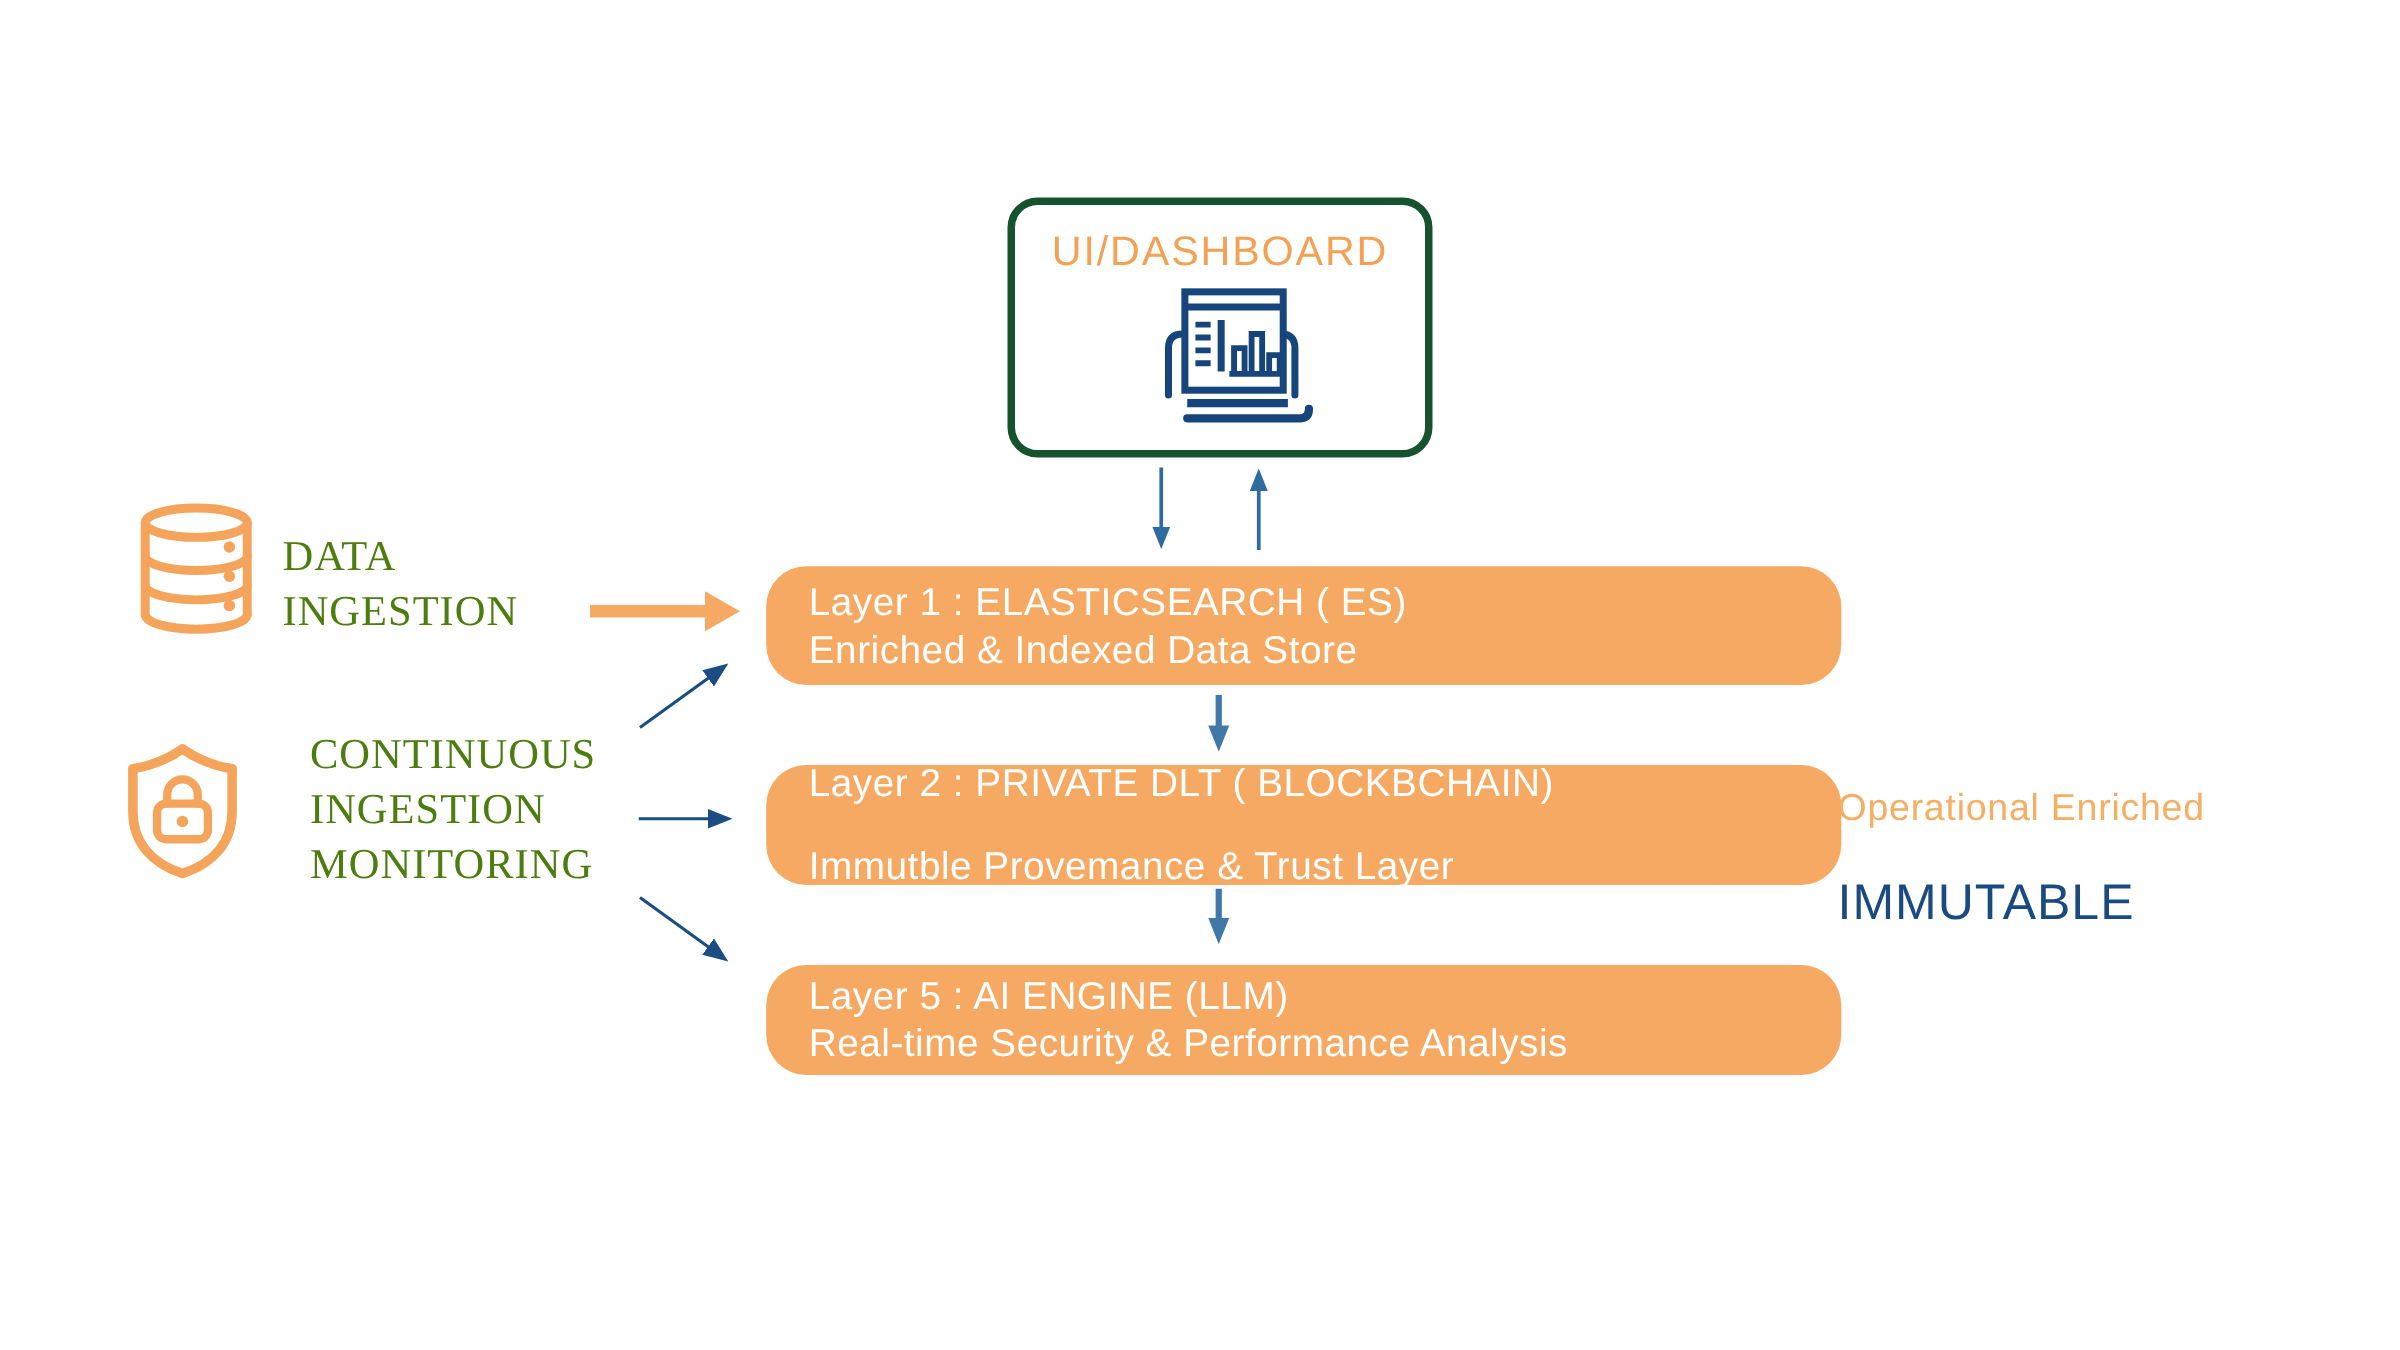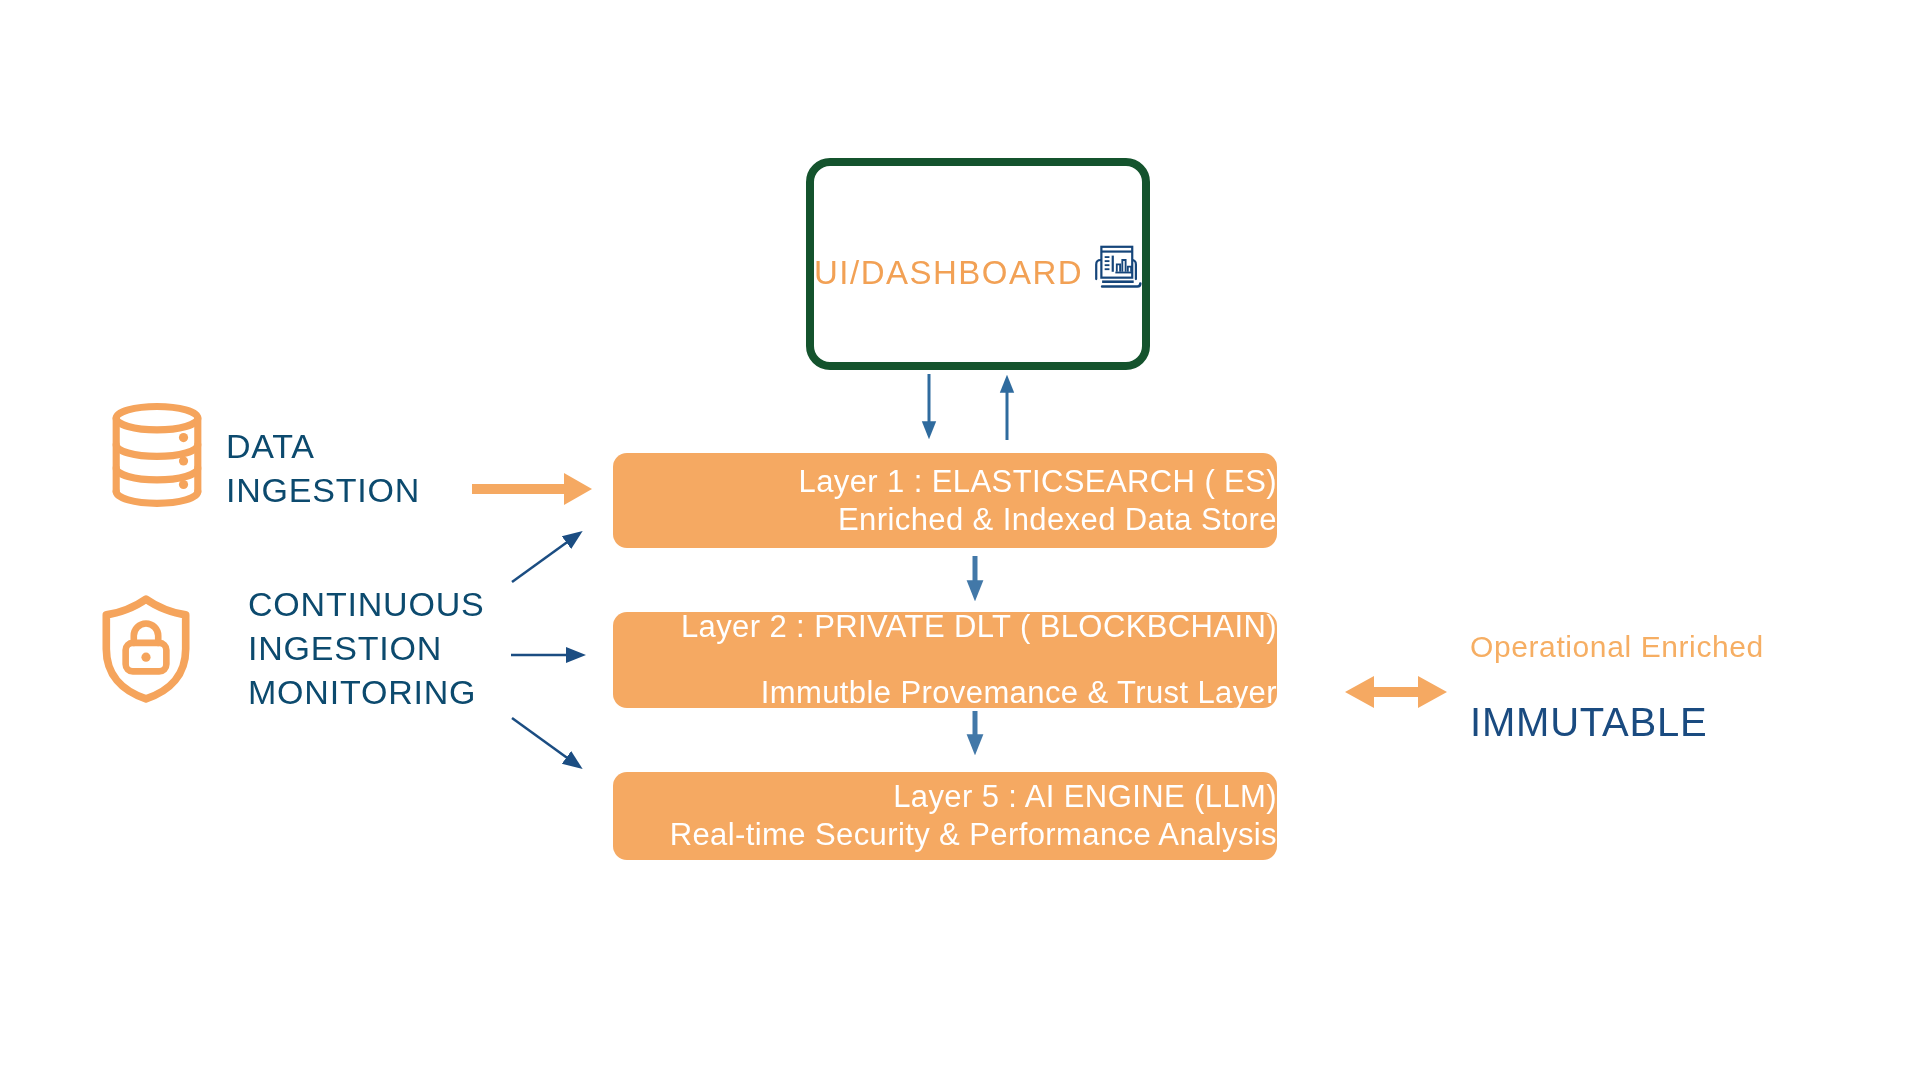--- a/index.html
+++ b/index.html
@@ -4,38 +4,38 @@
 <style>
   html,body{margin:0;padding:0;background:#ffffff;}
   .canvas{
     position:relative;width:1920px;height:1080px;background:#ffffff;overflow:hidden;
     font-family:"Liberation Sans", sans-serif;
   }
   .abs{position:absolute;}
   
   .ui-box{
     left:806px;top:158px;width:328px;height:196px;
-    border:8px solid #14532d;border-radius:24px;background:#ffffff;
-    display:flex;flex-direction:row;align-items:center;
+    border:6px solid #14532d;border-radius:24px;background:#ffffff;
+    display:flex;flex-direction:column;align-items:center;
   }
   .ui-title{
     margin-top:18px;font-size:33px;letter-spacing:1.5px;color:#F2A155;font-weight:500;
   }
   .ui-icon{margin-top:6px;}
   
   .src-icon{position:absolute;}
   .navy-label{
-    position:absolute;color:#0c4a6e;font-size:34px;line-height:44px;
-    font-weight:500;letter-spacing:0.8px;white-space:nowrap;
+    position:absolute;color:#4d7c0f;font-size:34px;line-height:44px;
+    font-weight:500;letter-spacing:0.8px;white-space:nowrap;font-family:Liberation Serif, serif;
   }
   
   .layer{
-    position:absolute;left:613px;width:664px;background:#F5A962;border-radius:14px;
+    position:absolute;left:613px;width:860px;background:#F5A962;border-radius:32px;
     display:flex;flex-direction:column;justify-content:center;
-    padding-left:34px;box-sizing:border-box;color:#ffffff;text-align:right;
+    padding-left:34px;box-sizing:border-box;color:#ffffff;
   }
   .layer .l-title,.layer .l-sub{
     font-size:31px;line-height:38px;font-weight:400;letter-spacing:0.4px;white-space:nowrap;
   }
   .layer-1{top:453px;height:95px;}
   .layer-2{top:612px;height:96px;gap:28px;}
   .layer-3{top:772px;height:88px;}
   
   .outcome-eyebrow{
     position:absolute;left:1470px;top:630px;color:#F6AE63;font-size:30px;

